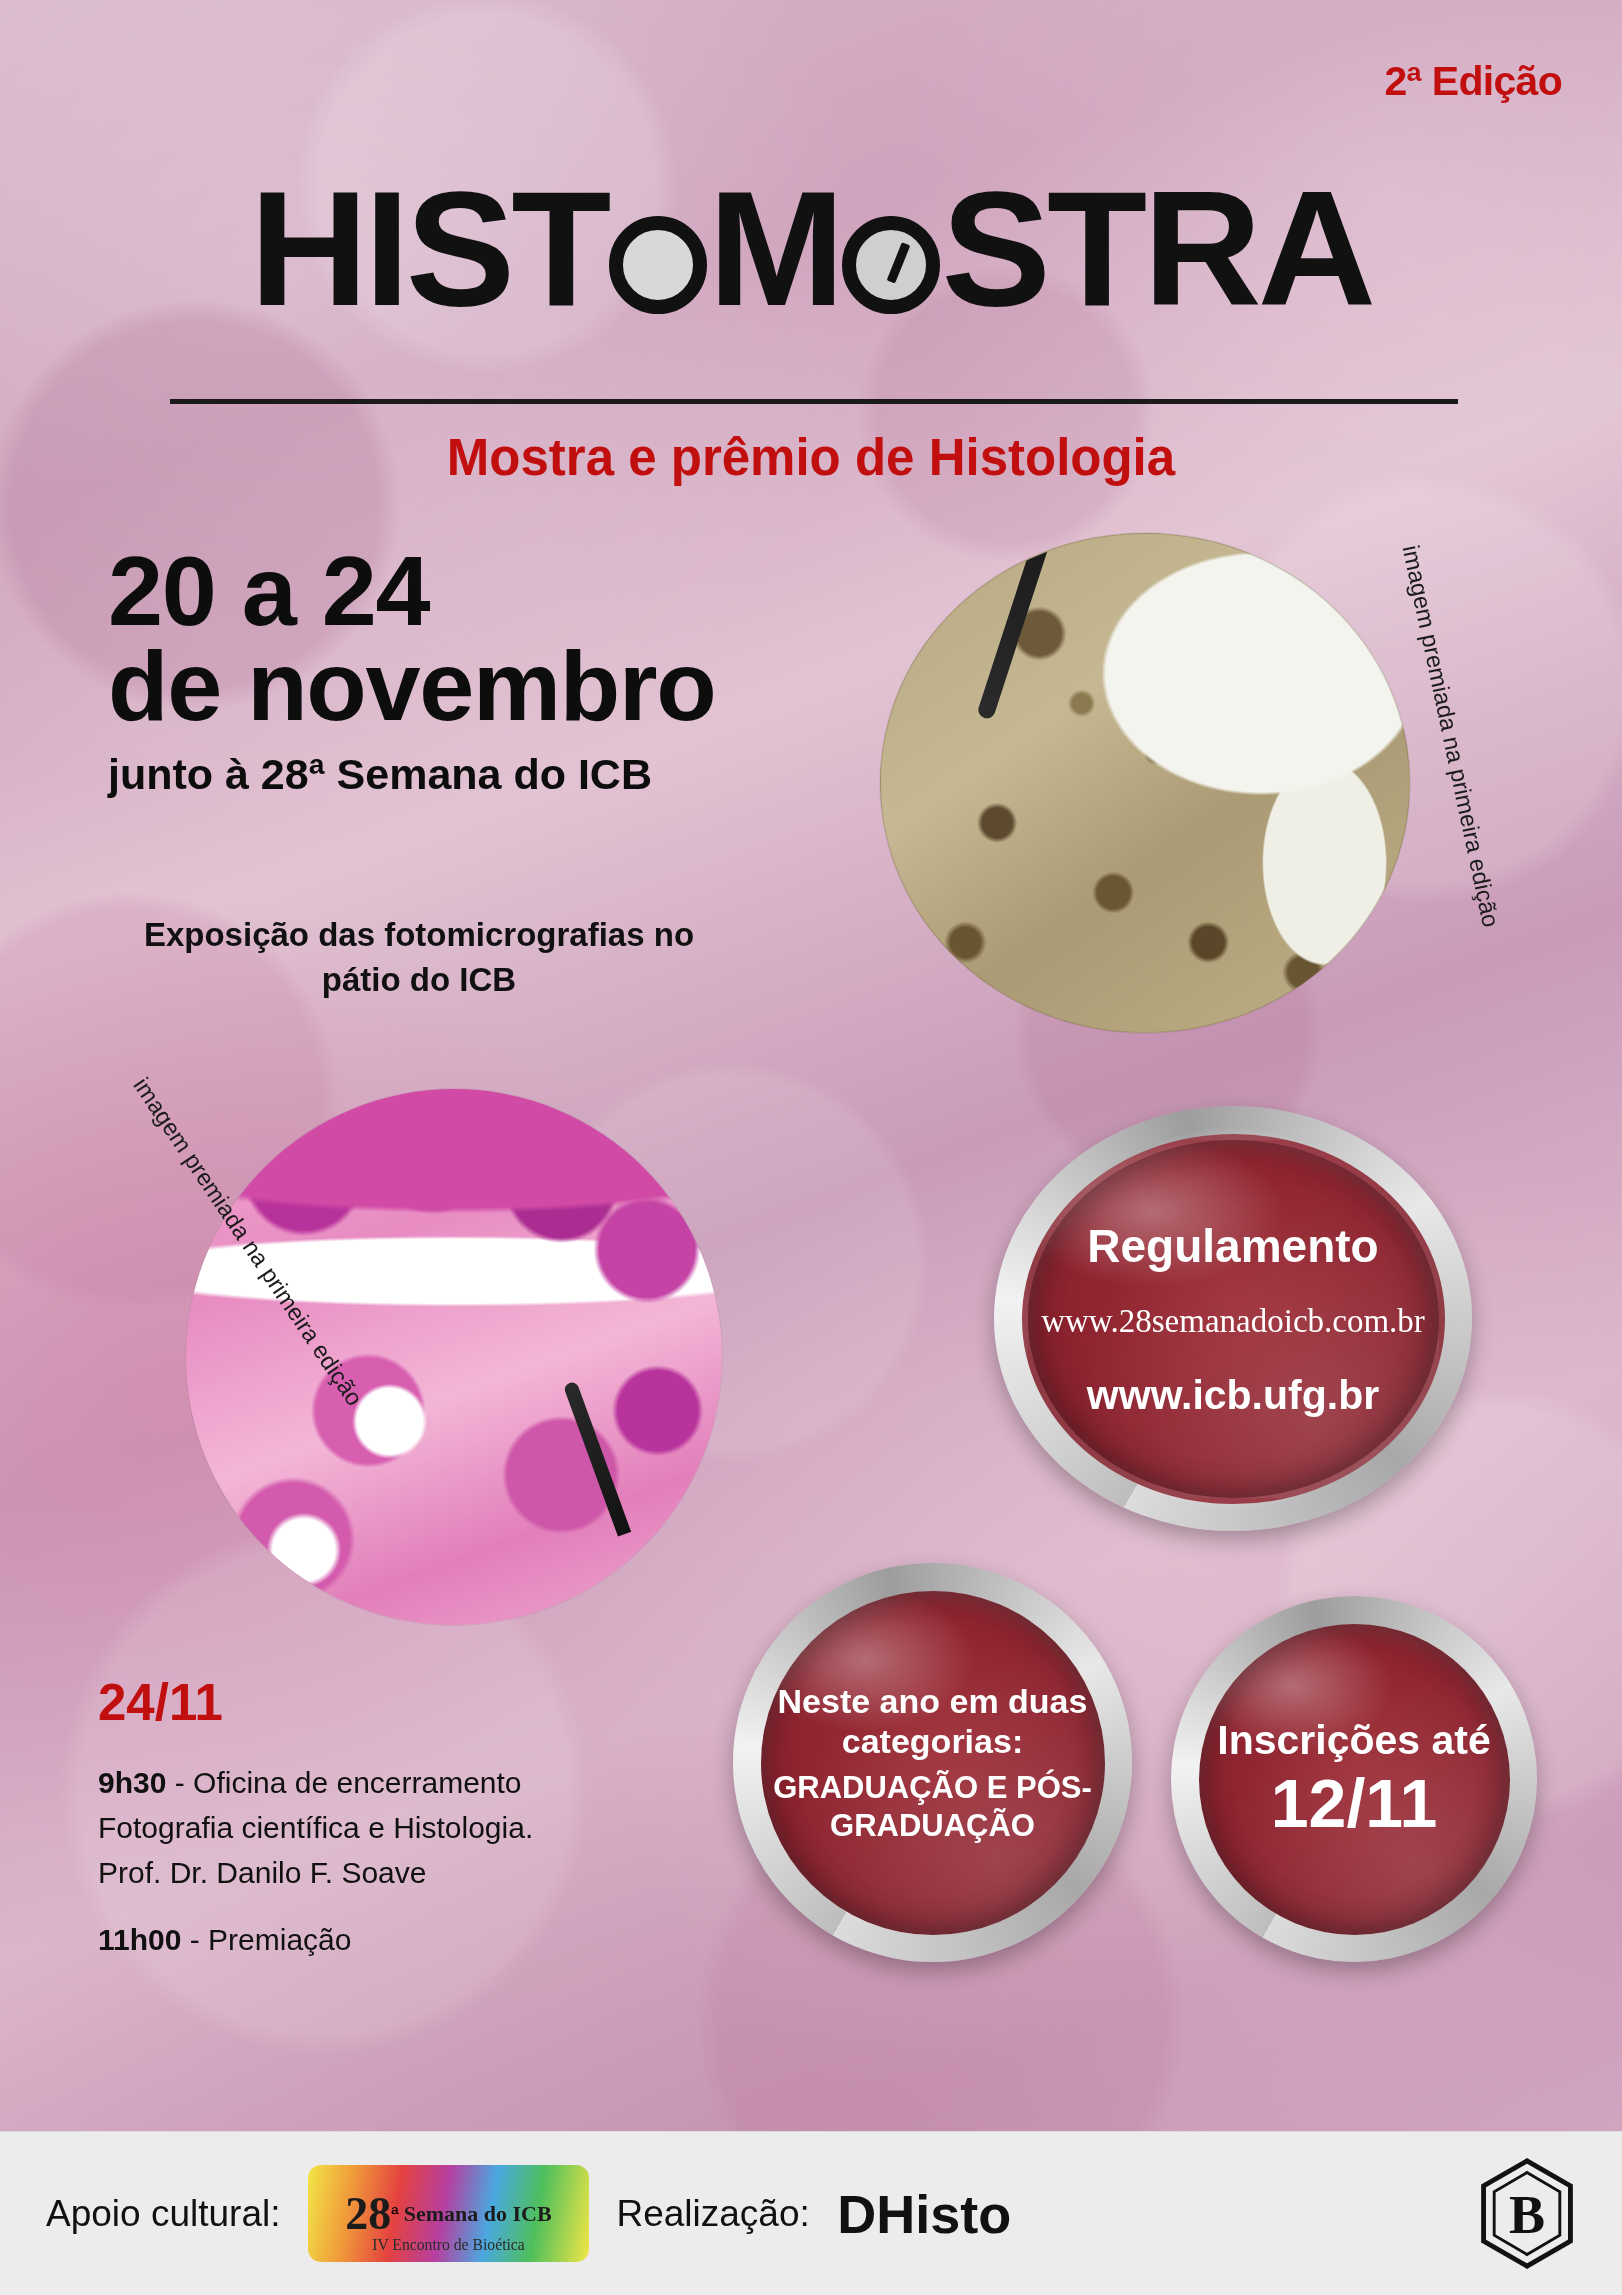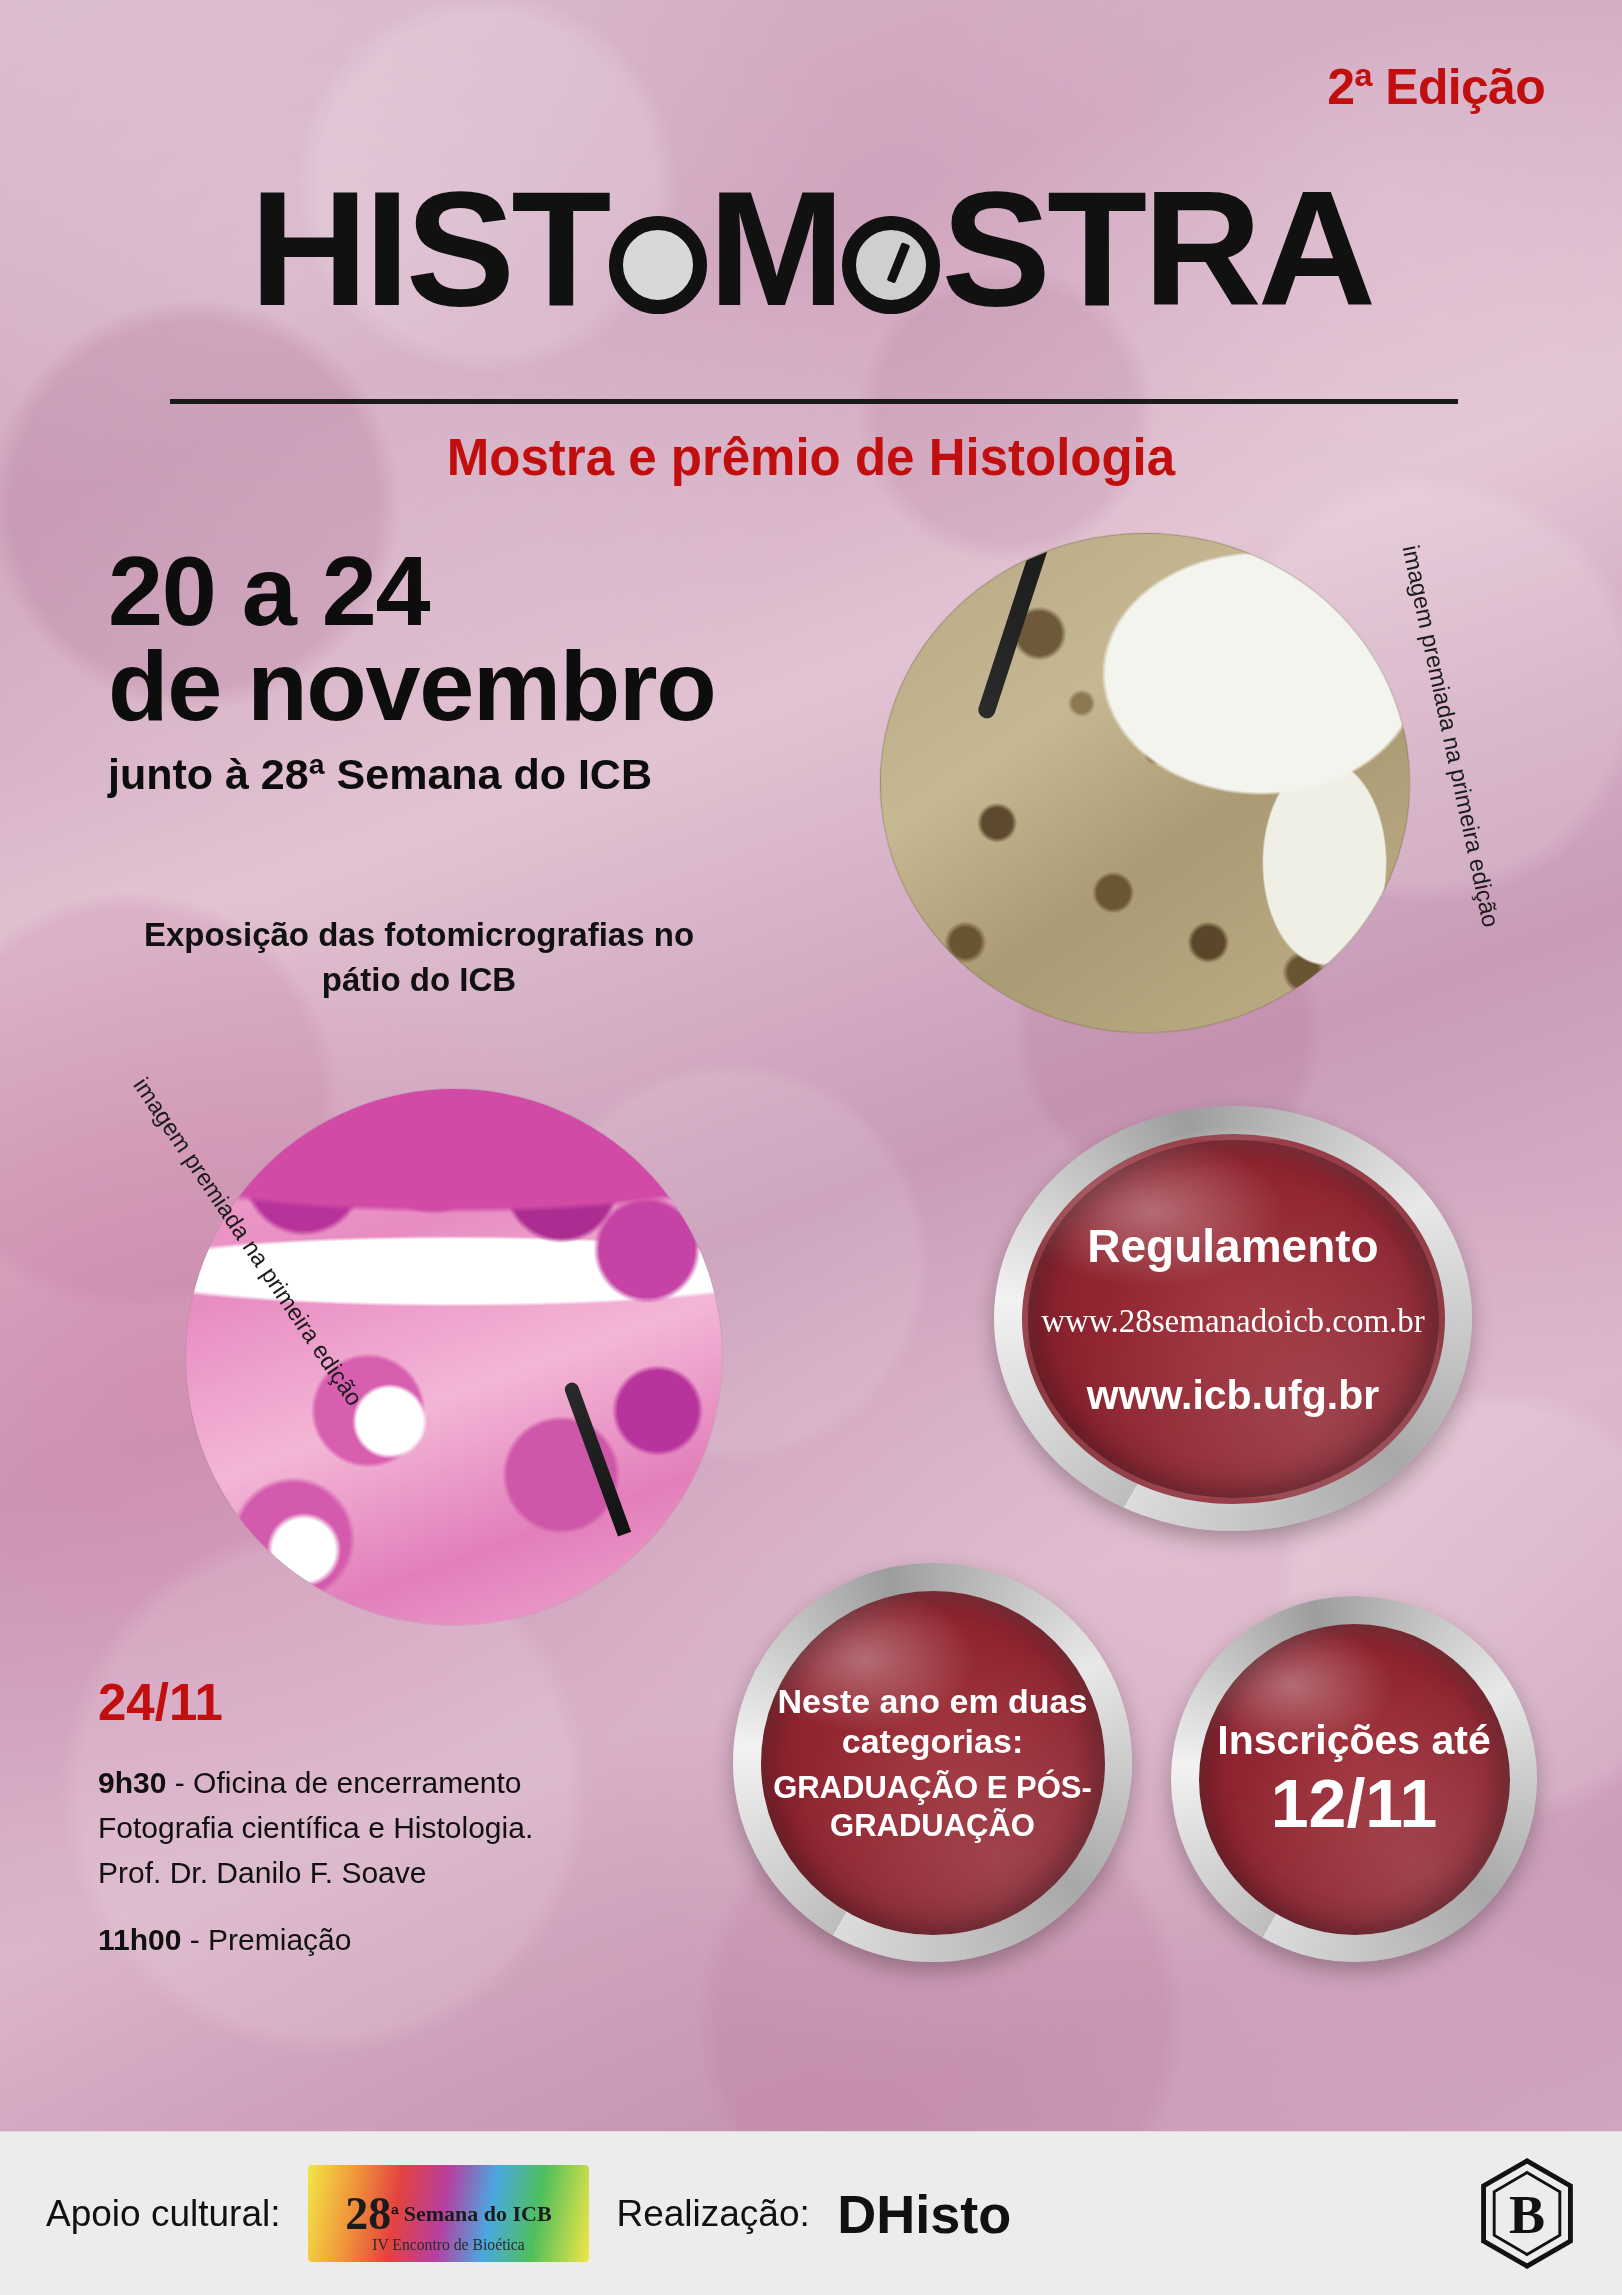--- a/index.html
+++ b/index.html
@@ -36,22 +36,22 @@
       radial-gradient(circle at 72% 45%, rgba(170,95,135,0.16) 0 8%, transparent 9%),
       radial-gradient(circle at 20% 78%, rgba(255,255,255,0.12) 0 11%, transparent 12%),
       radial-gradient(circle at 58% 88%, rgba(180,100,140,0.16) 0 10%, transparent 11%),
       radial-gradient(circle at 92% 70%, rgba(255,255,255,0.13) 0 9%, transparent 10%);
     pointer-events: none;
   }
 
   
   .edition {
     position: absolute;
-    top: 58px; right: 77px;
-    font-size: 50px;
+    top: 58px; right: 60px;
+    font-size: 41px;
     font-weight: bold;
     color: #c10f0f;
     letter-spacing: -0.7px;
     z-index: 6;
   }
 
   
   .title-wrap {
     position: absolute;
     top: 167px; left: 0; right: 0;
@@ -287,21 +287,21 @@
   .footer-inner {
     display: flex;
     align-items: center;
     width: 100%;
     padding: 0 46px;
     gap: 27.5px;
   }
   .f-label { font-size: 37px; color: #111; white-space: nowrap; }
   .semana-logo {
     width: 281px; height: 97px;
-    border-radius: 4px;
+    border-radius: 13px;
     position: relative;
     background:
       linear-gradient(100deg, #f2e646 0%, #f09a3a 16%, #e4423f 32%, #b63fa0 48%, #4aa8e0 64%, #4fbf5c 80%, #f2e646 100%);
     display: flex; align-items: center; justify-content: center;
     overflow: hidden;
   }
   .semana-logo .sl-big {
     font-size: 46px; font-weight: bold; color: #1b1b1b;
     font-family: "Liberation Serif", serif;
     line-height: 1;

